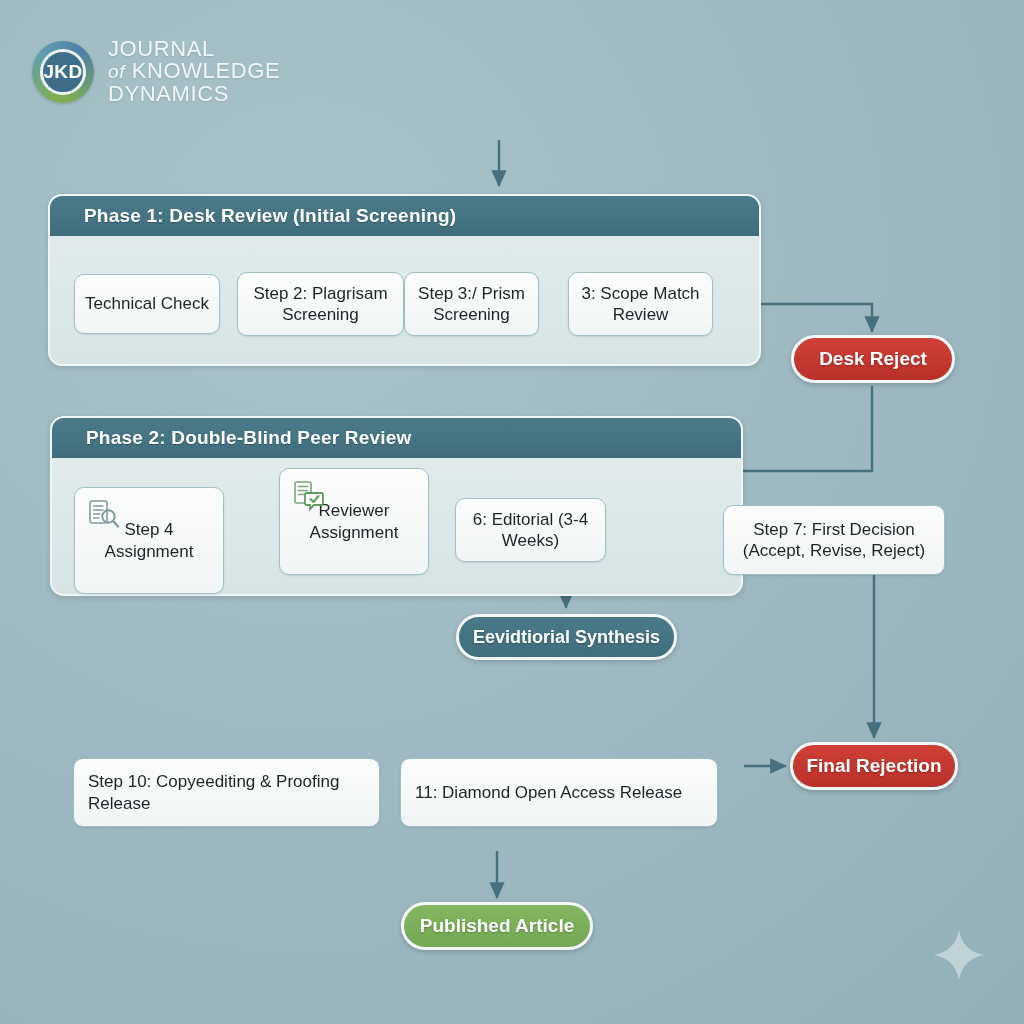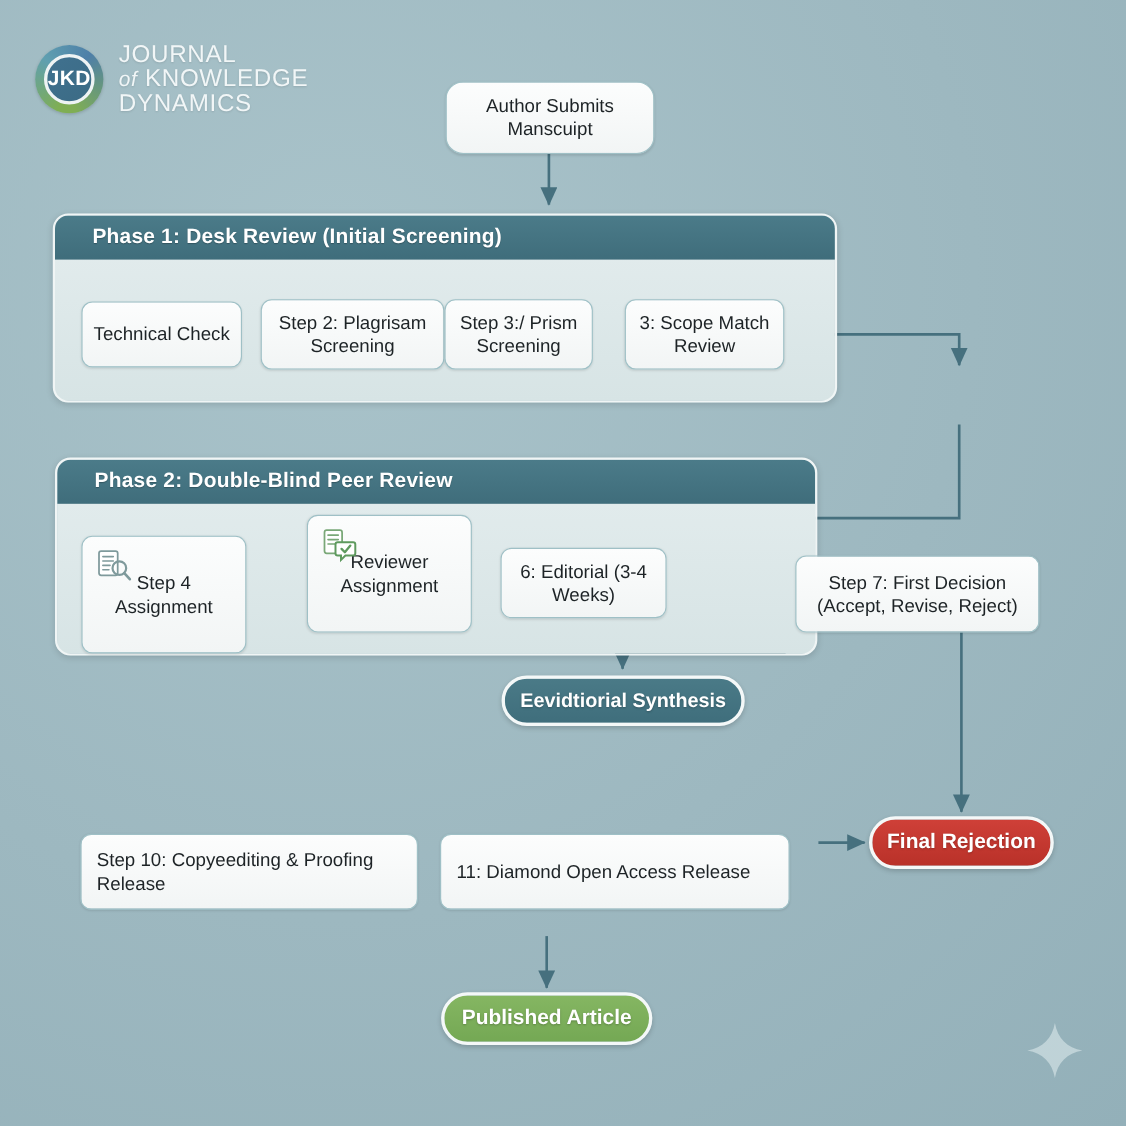--- a/index.html
+++ b/index.html
@@ -112,42 +112,42 @@
     <div class="logo-mark">
       <span>JKD</span>
     </div>
     <div class="logo-text">
       <div class="l1">JOURNAL</div>
       <div class="l2"><span class="it">of</span> <span>KNOWLEDGE</span></div>
       <div class="l3">DYNAMICS</div>
     </div>
   </div>
 
-  <div class="node" style="left:405px;top:74px;width:190px;height:66px;border-radius:16px;">
-    <span>Author Submits Manscuipt</span>
-  </div>
 
   <div class="phase" style="left:48px;top:194px;width:713px;height:172px;">
     <div class="phase-head">
       <span>Phase 1: Desk Review (Initial Screening)</span>
     </div>
   </div>
   <div class="node" style="left:74px;top:274px;width:146px;height:60px;">
     <span>Technical Check</span>
   </div>
   <div class="node" style="left:237px;top:272px;width:167px;height:64px;">
     <span>Step 2: Plagrisam Screening</span>
   </div>
   <div class="node" style="left:404px;top:272px;width:135px;height:64px;">
     <span>Step 3:/ Prism Screening</span>
   </div>
   <div class="node" style="left:568px;top:272px;width:145px;height:64px;">
     <span>3: Scope Match Review</span>
   </div>
 
+  <div class="pill red" style="left:791px;top:335px;width:164px;height:48px;">
+    <span>Desk Reject</span>
+  </div>
 
   <div class="phase" style="left:50px;top:416px;width:693px;height:180px;">
     <div class="phase-head">
       <span>Phase 2: Double-Blind Peer Review</span>
     </div>
   </div>
 
   <div class="node icn" style="left:74px;top:468px;width:150px;height:107px;margin-top:19px;">
     <span class="ic">
       <svg viewBox="0 0 34 34" width="34" height="34">

